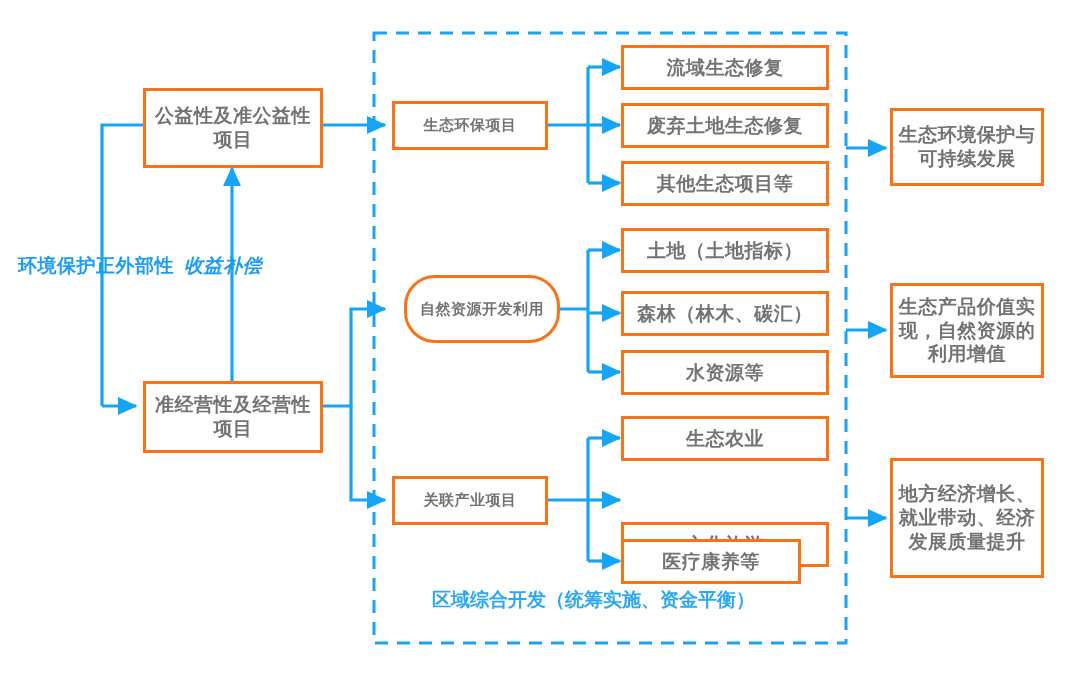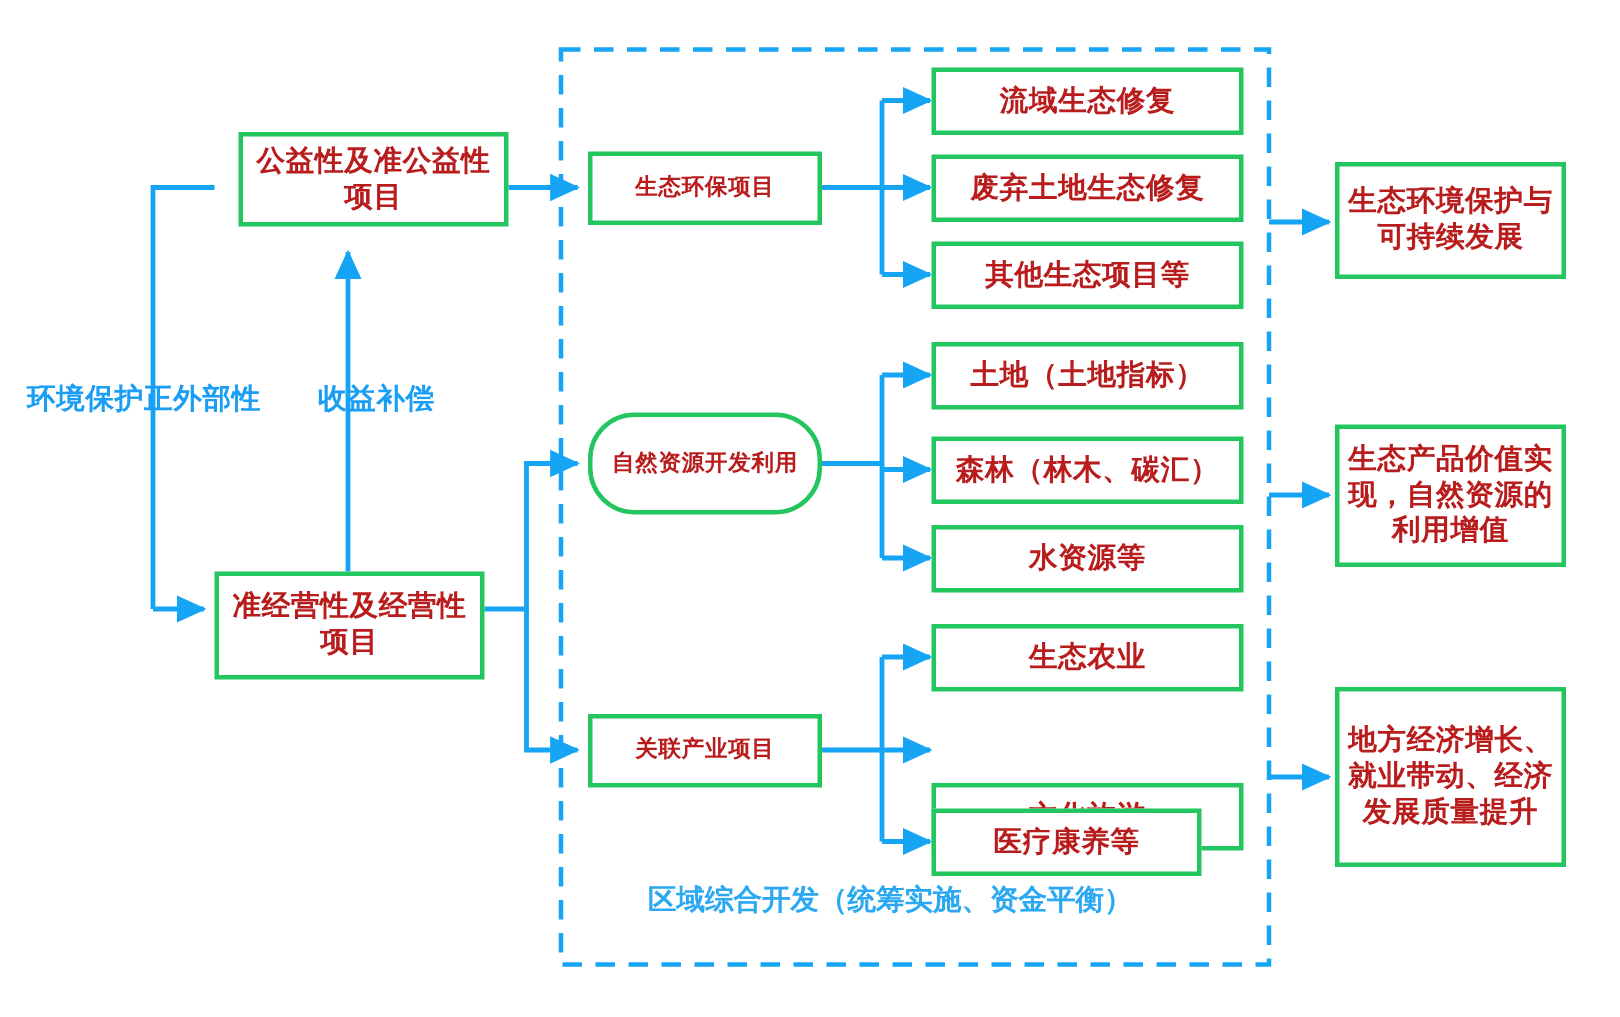--- a/index.html
+++ b/index.html
@@ -20,27 +20,27 @@
   }
   svg.canvas {
     position: absolute;
     top: 0; left: 0;
     width: 1080px;
     height: 678px;
   }
   .node-box {
     position: absolute;
     box-sizing: border-box;
-    border: 3px solid #22c55e;
+    border: 3px solid #f97316;
     background: #ffffff;
     display: flex;
     align-items: center;
     justify-content: center;
     text-align: center;
-    color: #b91c1c;
+    color: #737373;
     font-weight: bold;
     line-height: 1.25;
     letter-spacing: 0.5px;
   }
   .node-box span { display: block; padding: 0 4px; }
   .lvl1 { font-size: 19px; }
   .lvl2 { font-size: 15px; }
   .lvl3 { font-size: 19px; }
   .lvl4 { font-size: 19px; }
   .free-label {
@@ -104,37 +104,37 @@
       <path d="M 588 561 L 620 561" marker-end="url(#arrow)"></path>
 
       <path d="M 846 148 L 886 148" marker-end="url(#arrow)"></path>
       <path d="M 846 330 L 886 330" marker-end="url(#arrow)"></path>
       <path d="M 846 518 L 886 518" marker-end="url(#arrow)"></path>
     </g>
   </svg>
 
   <div class="free-label" style="left:18px; top:253px;">环境保护正外部性</div>
 
-  <div class="free-label" style="left:212px; top:253px;">收益补偿</div>
+  <div class="free-label" style="left:184px; top:253px;font-style:italic;">收益补偿</div>
 
   <div class="caption-label" style="left:432px; top:587px;">区域综合开发（统筹实施、资金平衡）</div>
 
-  <div class="node-box lvl1" style="left:143px; top:88px; width:180px; height:63px;margin-left:16px;">
+  <div class="node-box lvl1" style="left:143px; top:88px; width:180px; height:80px;">
     <span>公益性及准公益性项目</span>
   </div>
 
   <div class="node-box lvl1" style="left:143px; top:381px; width:180px; height:72px;">
     <span>准经营性及经营性项目</span>
   </div>
 
   <div class="node-box lvl2" style="left:392px; top:101px; width:156px; height:49px;">
     <span>生态环保项目</span>
   </div>
 
-  <div class="node-box lvl2" style="left:392px; top:275px; width:156px; height:68px;border-radius:31px;">
+  <div class="node-box lvl2" style="left:404px; top:275px; width:156px; height:68px;border-radius:31px;">
     <span>自然资源开发利用</span>
   </div>
 
   <div class="node-box lvl2" style="left:392px; top:476px; width:156px; height:49px;">
     <span>关联产业项目</span>
   </div>
 
   <div class="node-box lvl3" style="left:621px; top:45px; width:208px; height:45px;">
     <span>流域生态修复</span>
   </div>

